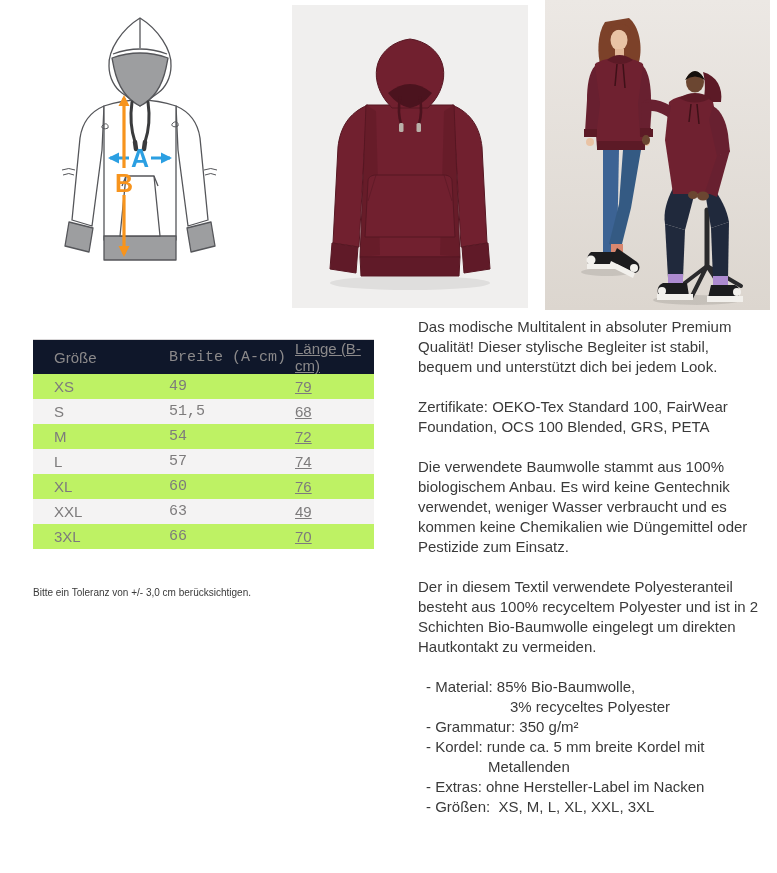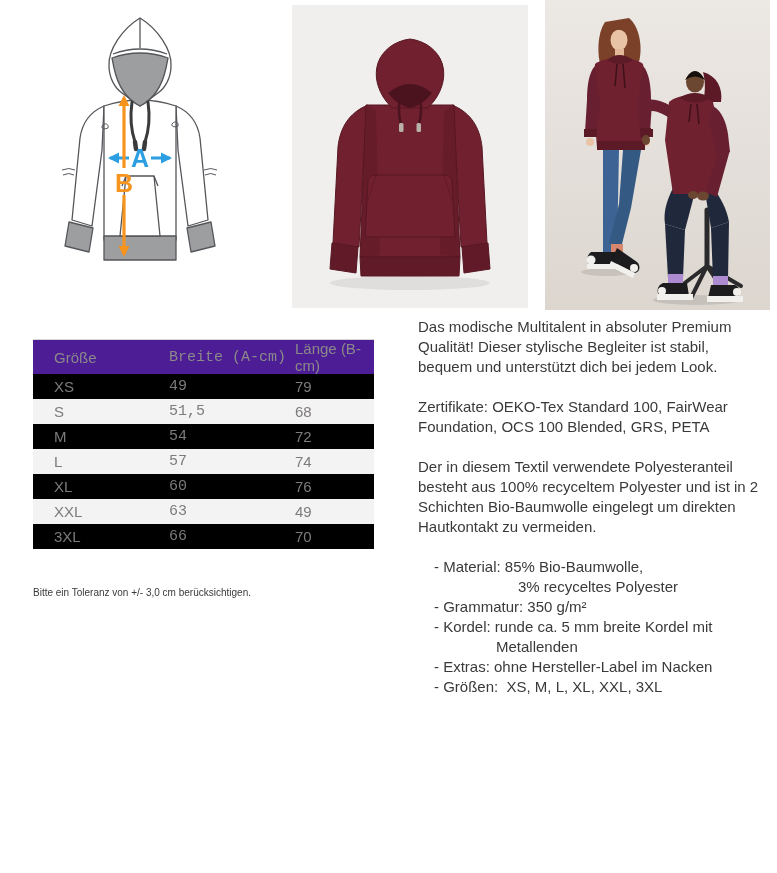--- a/index.html
+++ b/index.html
@@ -11,35 +11,35 @@
   .media-row{position:absolute;left:0;top:0;width:777px;height:312px;}
   .size-diagram{position:absolute;left:52px;top:10px;width:176px;height:282px;}
   .product-photo{position:absolute;left:292px;top:5px;width:236px;height:303px;}
   .models-photo{position:absolute;left:545px;top:0;width:225px;height:310px;}
   svg{display:block;}
 
   
   .size-table{position:absolute;left:33px;top:339px;width:341px;border-collapse:collapse;
               border-top:1px solid #d8d6d7;table-layout:fixed;}
   .size-table th{font-weight:normal;color:#8b898a;font-size:15px;text-align:left;
-                 background:#4c1d95;height:29px;padding:0;vertical-align:middle;}
+                 background:#0f172a;height:29px;padding:0;vertical-align:middle;}
   .size-table td{color:#7d7b7c;font-size:15px;text-align:left;height:25px;padding:0;vertical-align:middle;}
   .size-table .c1{width:115px;padding-left:21px;}
   .size-table .c2{width:126px;font-family:Liberation Mono, monospace;}
-  .size-table .c3{width:79px;}
-  .size-table tr.odd td{background:#000000;}
+  .size-table .c3{width:79px;text-decoration:underline;}
+  .size-table tr.odd td{background:#bef264;}
   .size-table tr.even td{background:#f4f3f3;}
 
   .tolerance{position:absolute;left:33px;top:573px;width:360px;color:#3a3a3a;font-size:10px;line-height:20px;}
 
   
   .right-col{position:absolute;left:418px;top:317px;width:346px;color:#3a3a3a;
              font-size:15px;line-height:20px;}
   .right-col p{margin:0 0 20px 0;}
-  .specs{margin:16px;}
+  .specs{margin:8px;}
   .spec{white-space:pre-wrap;}
   .spec.indent-a{padding-left:84px;}
   .spec.indent-b{padding-left:62px;}
 </style>
 </head>
 <body>
 
 <div class="page">
 
   <div class="media-row">
@@ -268,20 +268,21 @@
         <td class="c3">70</td>
       </tr>
     </tbody>
   </table>
 
   <p class="tolerance">Bitte ein Toleranz von +/- 3,0 cm berücksichtigen.</p>
 
   <div class="right-col">
     <p>Das modische Multitalent in absoluter Premium Qualität! Dieser stylische Begleiter ist stabil, bequem und unterstützt dich bei jedem Look.</p>
     <p>Zertifikate: OEKO-Tex Standard 100, FairWear Foundation, OCS 100 Blended, GRS, PETA</p>
+    <p>Die verwendete Baumwolle stammt aus 100% biologischem Anbau. Es wird keine Gentechnik verwendet, weniger Wasser verbraucht und es kommen keine Chemikalien wie Düngemittel oder Pestizide zum Einsatz.</p>
     <p>Der in diesem Textil verwendete Polyesteranteil besteht aus 100% recyceltem Polyester und ist in 2 Schichten Bio-Baumwolle eingelegt um direkten Hautkontakt zu vermeiden.</p>
     <div class="specs">
       <div class="spec">- Material: 85% Bio-Baumwolle,</div>
       <div class="spec indent-a">3% recyceltes Polyester</div>
       <div class="spec">- Grammatur: 350 g/m²</div>
       <div class="spec">- Kordel: runde ca. 5 mm breite Kordel mit</div>
       <div class="spec indent-b">Metallenden</div>
       <div class="spec">- Extras: ohne Hersteller-Label im Nacken</div>
       <div class="spec">- Größen:  XS, M, L, XL, XXL, 3XL</div>
     </div>

